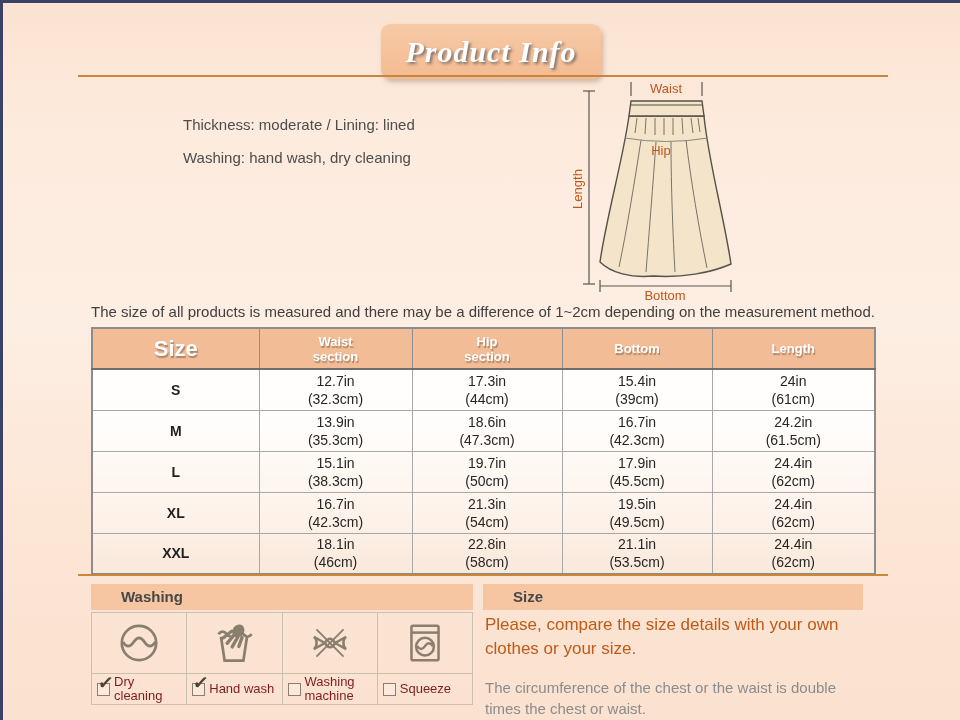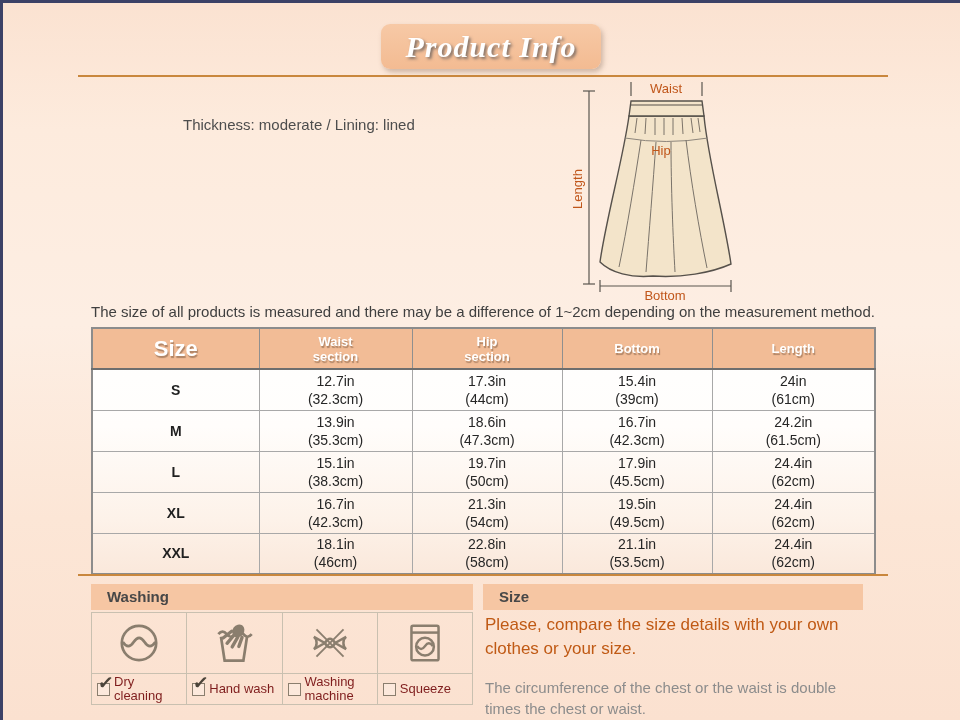--- a/index.html
+++ b/index.html
@@ -5,21 +5,21 @@
   * { margin:0; padding:0; box-sizing:border-box; }
   html,body { width:960px; height:720px; overflow:hidden; }
   body {
     position:relative;
     font-family:"Liberation Sans", sans-serif;
     background:linear-gradient(180deg,#fbe2d1 0%,#fdebdd 18%,#fdeee3 45%,#fce6d6 72%,#fbe1d0 100%);
     border-top:3px solid #3c4166;
     border-left:3px solid #3c4166;
   }
   .banner {
-    position:absolute; left:378px; top:21px; width:220px; height:45px;
+    position:absolute; left:378px; top:21px; width:220px; height:55px;
     background:linear-gradient(180deg,#f7c9a6,#f3bb92);
     border-radius:9px; box-shadow:2px 3px 5px rgba(120,90,70,.35);
     display:flex; align-items:center; justify-content:center;
   }
   .banner-title {
     font-family:"Liberation Serif", serif; font-style:italic; font-weight:bold;
     font-size:30px; color:#ffffff; letter-spacing:1px;
     text-shadow:2px 2px 3px rgba(110,100,95,.85);
   }
   .hr-orange { position:absolute; left:75px; width:810px; height:2px; background:#c9873d; }
@@ -41,21 +41,21 @@
     text-shadow:1px 1.5px 1px rgba(130,95,70,.6);
   }
   .size-table th.col-size { font-size:22px; line-height:24px; }
   .size-table td {
     border:1px solid #a8a8a8; height:41px; text-align:center;
     font-size:14px; color:#262626; line-height:18px;
   }
   .size-table td.size-cell { font-weight:bold; color:#1f1f1f; }
   .bar {
     position:absolute; top:581px; height:26px; background:#f6c6a3;
-    font-size:15px; font-weight:bold; color:#474747; line-height:26px; padding-left:16px;
+    font-size:15px; font-weight:bold; color:#474747; line-height:26px; padding-left:30px;
   }
   #washing-bar { left:88px; width:382px; }
   #size-bar { left:480px; width:380px; }
   .washing-grid {
     position:absolute; left:88px; top:609px; width:382px;
     display:grid; grid-template-columns:repeat(4,1fr); grid-template-rows:61px 31px;
     border-top:1px solid #c9c0b0; border-left:1px solid #c9c0b0;
   }
   .wcell {
     border-right:1px solid #c9c0b0; border-bottom:1px solid #c9c0b0;
@@ -80,20 +80,21 @@
 <body>
 
 <div class="banner">
   <span class="banner-title">Product Info</span>
 </div>
 
 <div id="hr-top" class="hr-orange"></div>
 
 <div class="details">
   <p>Thickness: moderate / Lining: lined</p>
+  <p>Washing: hand wash, dry cleaning</p>
 </div>
 
 <div class="skirt-wrap">
   <svg width="185" height="228" viewBox="0 0 185 228">
 
     <path d="M68 37 C62 80 45 140 39 183 C50 194 70 199 92 197 C120 199 150 194 170 185 C163 138 147 80 143 37 Z" fill="#f3e4ca" stroke="#56514b" stroke-width="1.4"></path>
 
     <path d="M70 22 L141 22 L143 37 L68 37 Z" fill="#f3e4ca" stroke="#56514b" stroke-width="1.4"></path>
     <line x1="70" y1="26" x2="141" y2="26" stroke="#56514b" stroke-width="1"></line>
 

